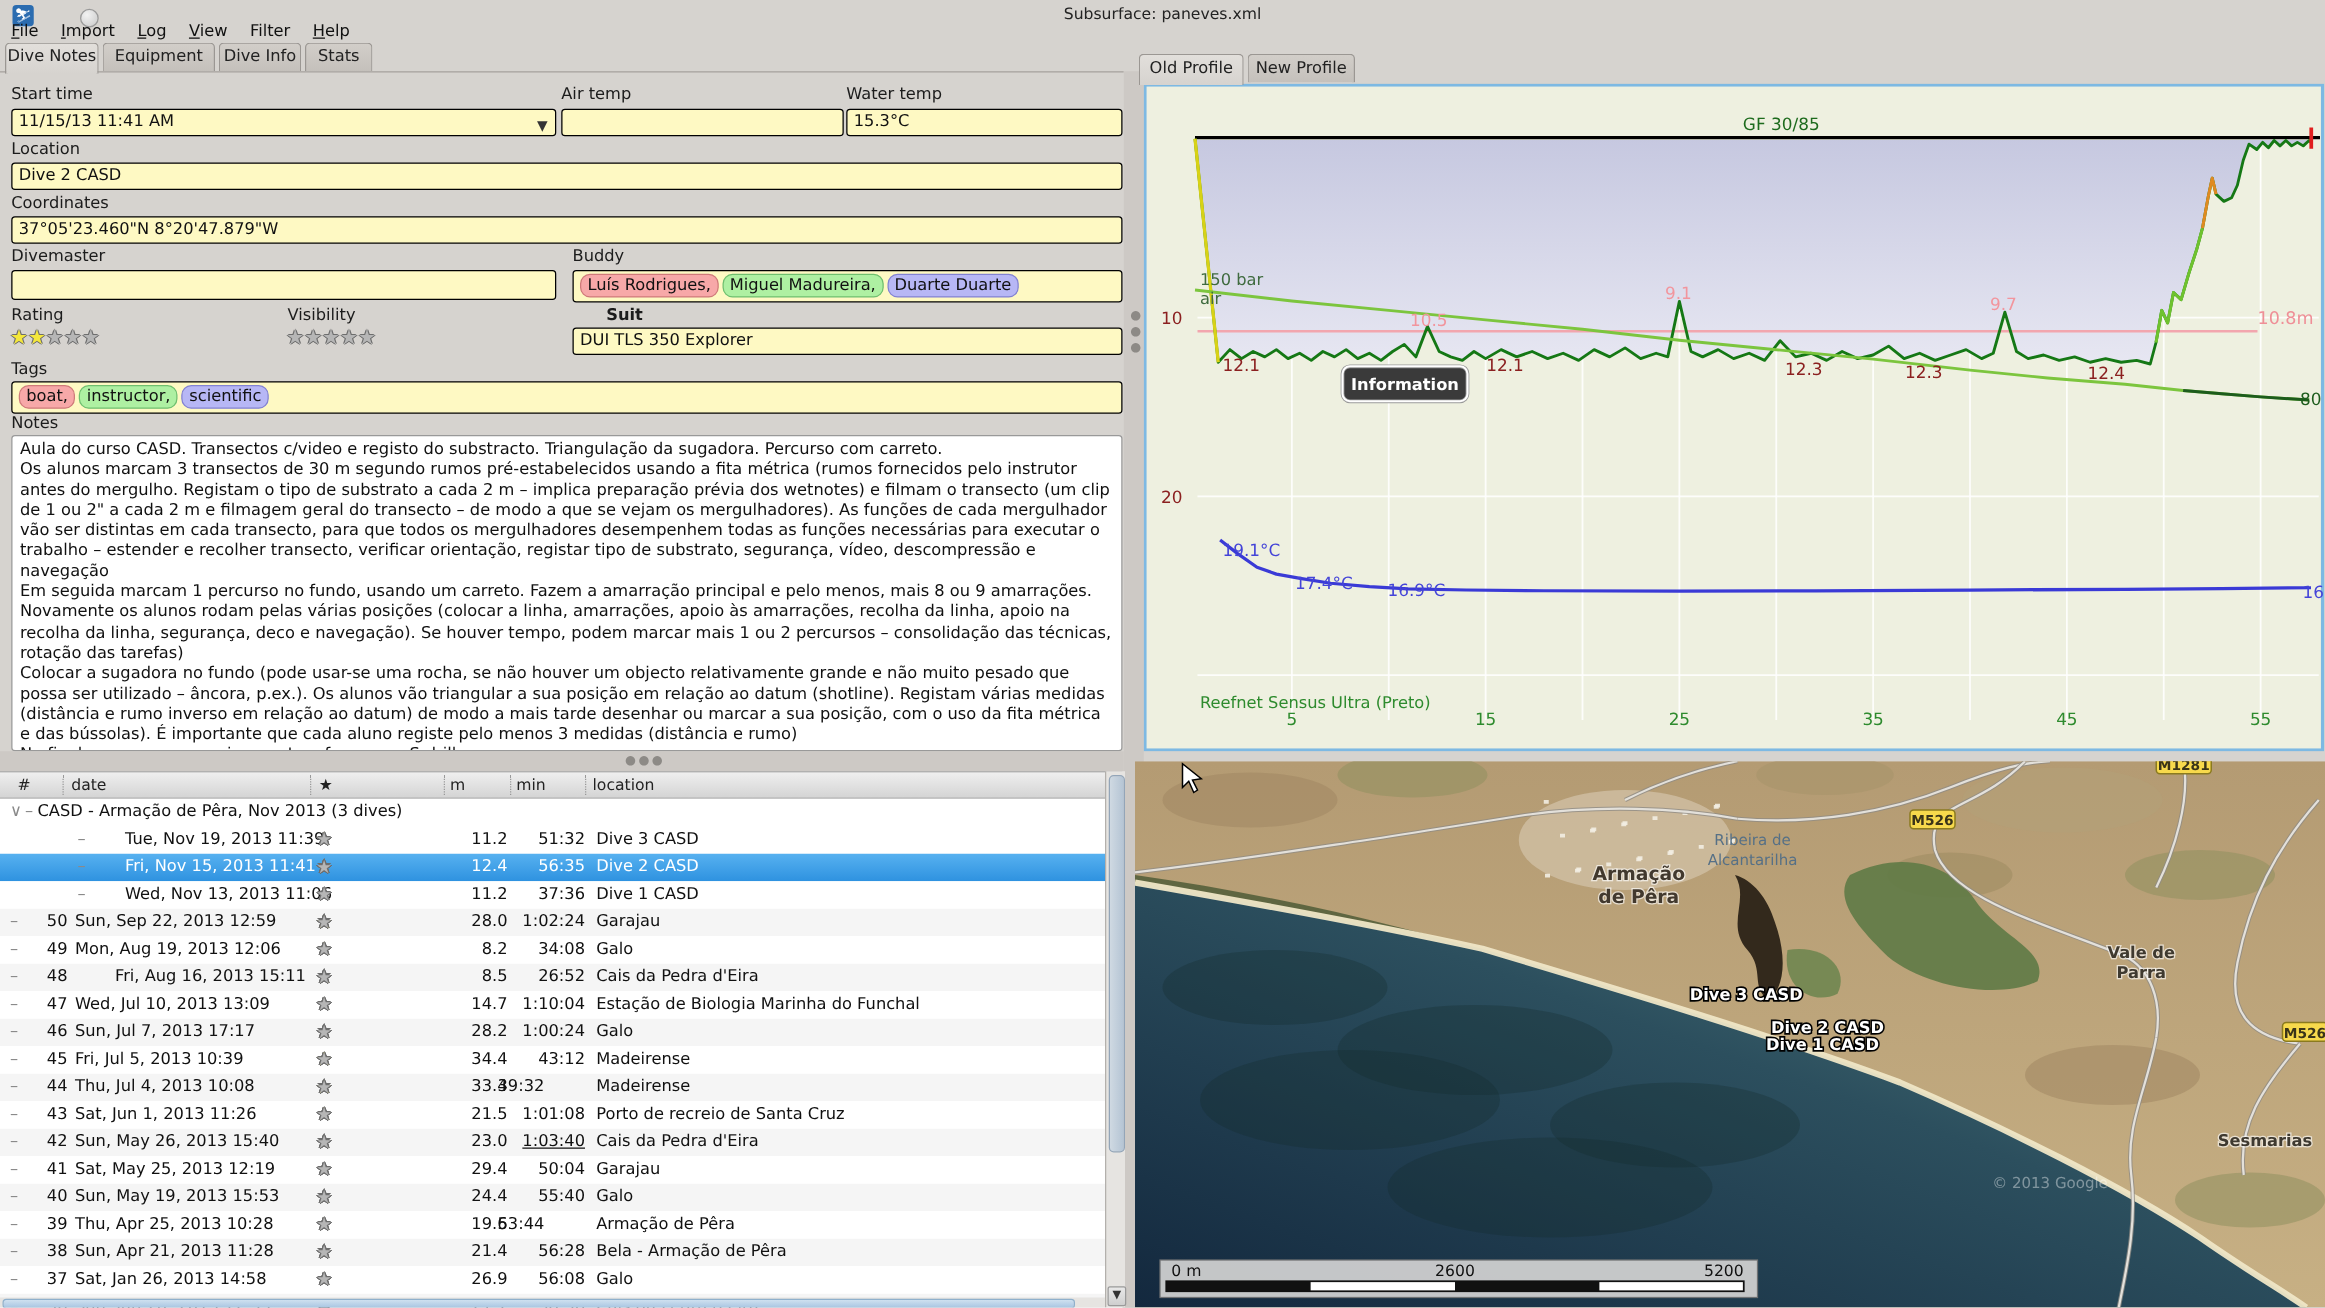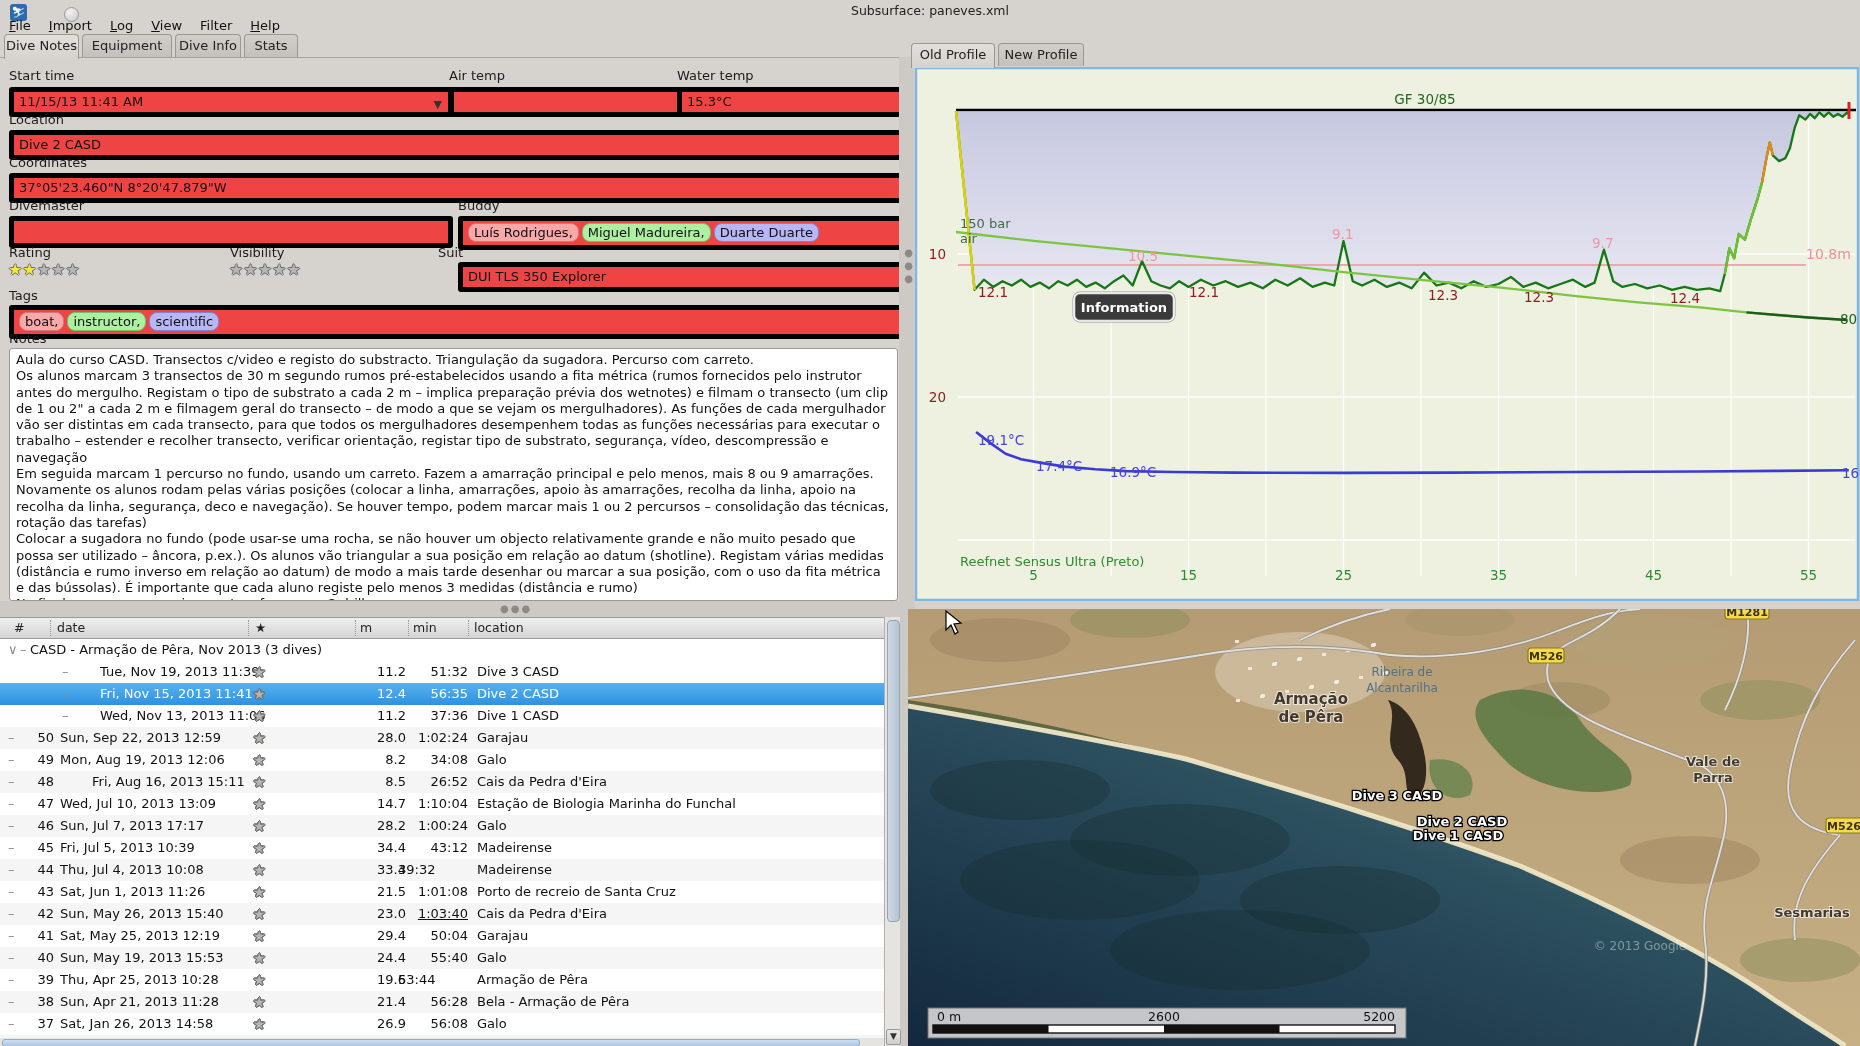--- a/index.html
+++ b/index.html
@@ -15,21 +15,21 @@
   .win-title{left:0;top:3px;width:1860px;text-align:center;font-size:12.5px;color:#222;}
   .menubar{left:0;top:18px;width:1860px;height:18px;}
   .menu-item{display:inline-block;padding:0 9px;font-size:13px;color:#111;}
   
   .tab{position:absolute;top:0;height:22px;border:1px solid #9b9793;border-bottom:none;
        border-radius:4px 4px 0 0;background:linear-gradient(#d2cec9,#c4c0bb);
        text-align:center;line-height:21px;font-size:13px;color:#222;}
   .tab.active{background:linear-gradient(#e2dfdb,#d6d3cf);height:24px;z-index:3;}
   
   .flabel{font-size:13px;color:#1c1c1c;}
-  .field{background:#ef4444;border:5px solid #000000;border-radius:3px;font-size:13px;
+  .field{background:#fef9c3;border:1px solid #000000;border-radius:3px;font-size:13px;
          line-height:20px;padding:0 5px;overflow:hidden;white-space:nowrap;}
   .combo-arrow{position:absolute;right:6px;top:3px;font-size:11px;color:#333;}
   .pill{display:inline-block;border-radius:8px;padding:0 5px;margin-right:3px;
         font-size:13px;line-height:17px;border:1px solid;}
   .pill.red{background:#f7a8a8;border-color:#cf7a7a;}
   .pill.green{background:#aef0a2;border-color:#6fbf6f;}
   .pill.blue{background:#b7b7f5;border-color:#8282d2;}
   .star{font-size:16px;letter-spacing:0px;
         text-shadow:-1px 0 0 #6e6e6e,1px 0 0 #6e6e6e,0 -1px 0 #6e6e6e,0 1px 0 #6e6e6e;}
   .star.on{color:#f4e73b;}
@@ -98,21 +98,21 @@
 
 <div class="abs flabel" style="left:9px;top:198px;">Divemaster</div>
 <div class="abs flabel" style="left:458px;top:198px;">Buddy</div>
 <div class="abs field" style="left:9px;top:216px;width:424px;height:22px;"><span></span></div>
 <div class="abs field" style="left:458px;top:216px;width:428px;height:22px;padding-top:2px;" id="buddyPills"><span class="pill red">Luís Rodrigues,</span><span class="pill green">Miguel Madureira,</span><span class="pill blue">Duarte Duarte</span></div>
 
 <div class="abs flabel" style="left:9px;top:245px;">Rating</div>
 <div class="abs" style="left:8px;top:260px;" id="ratingStars"><span class="star on">★</span><span class="star on">★</span><span class="star off">★</span><span class="star off">★</span><span class="star off">★</span></div>
 <div class="abs flabel" style="left:230px;top:245px;">Visibility</div>
 <div class="abs" style="left:229px;top:260px;" id="visStars"><span class="star off">★</span><span class="star off">★</span><span class="star off">★</span><span class="star off">★</span><span class="star off">★</span></div>
-<div class="abs flabel" style="left:438px;top:245px;">Suit</div>
+<div class="abs flabel" style="left:485px;top:245px;font-weight:bold;">Suit</div>
 <div class="abs field" style="left:458px;top:262px;width:428px;height:20px;"><span>DUI TLS 350 Explorer</span></div>
 
 <div class="abs flabel" style="left:9px;top:288px;">Tags</div>
 <div class="abs field" style="left:9px;top:305px;width:877px;height:22px;padding-top:2px;" id="tagPills"><span class="pill red">boat,</span><span class="pill green">instructor,</span><span class="pill blue">scientific</span></div>
 
 <div class="abs flabel" style="left:9px;top:331px;">Notes</div>
 <div class="abs notes-box" style="left:9px;top:348px;width:875px;height:245px;">Aula do curso CASD. Transectos c/video e registo do substracto. Triangulação da sugadora. Percurso com carreto.
 Os alunos marcam 3 transectos de 30 m segundo rumos pré-estabelecidos usando a fita métrica (rumos fornecidos pelo instrutor antes do mergulho. Registam o tipo de substrato a cada 2 m – implica preparação prévia dos wetnotes) e filmam o transecto (um clip de 1 ou 2" a cada 2 m e filmagem geral do transecto – de modo a que se vejam os mergulhadores). As funções de cada mergulhador vão ser distintas em cada transecto, para que todos os mergulhadores desempenhem todas as funções necessárias para executar o trabalho – estender e recolher transecto, verificar orientação, registar tipo de substrato, segurança, vídeo, descompressão e navegação
 Em seguida marcam 1 percurso no fundo, usando um carreto. Fazem a amarração principal e pelo menos, mais 8 ou 9 amarrações.
 Novamente os alunos rodam pelas várias posições (colocar a linha, amarrações, apoio às amarrações, recolha da linha, apoio na recolha da linha, segurança, deco e navegação). Se houver tempo, podem marcar mais 1 ou 2 percursos – consolidação das técnicas, rotação das tarefas)

